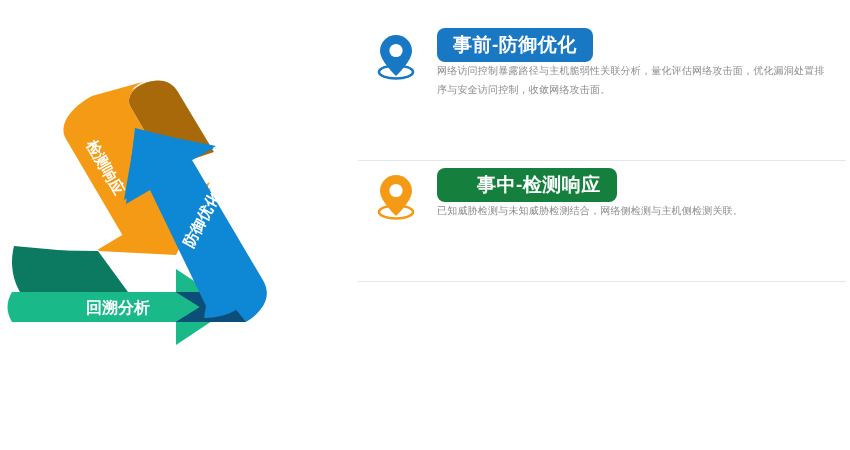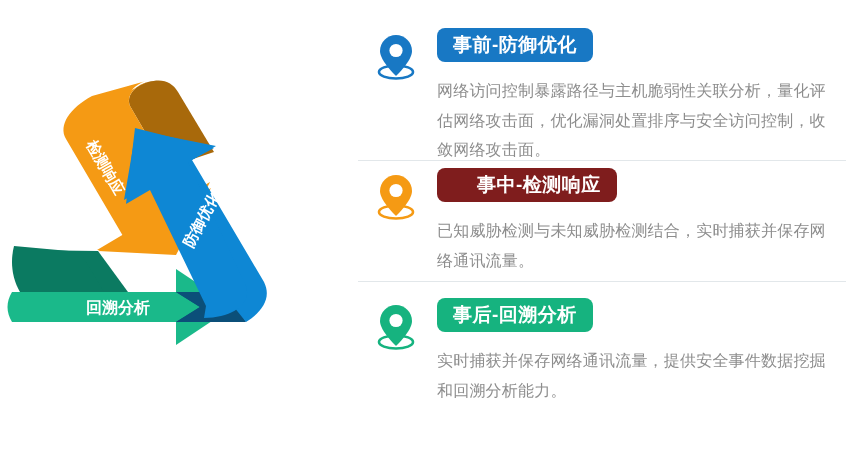--- a/index.html
+++ b/index.html
@@ -42,27 +42,26 @@
     color:#ffffff;
     font-size:19px;
     font-weight:bold;
     letter-spacing:.5px;
     padding:7px 16px 8px 16px;
     line-height:1;
     white-space:nowrap;
     border-radius:8px;
   }
   .badge-blue{background:#1878c4;}
-  .badge-orange{background:#7f1d1d;padding-left:40px;}
+  .badge-orange{background:#15803d;padding-left:40px;}
   .badge-green{background:#16b37f;}
 
   .desc{
-    margin-top:14px;
     color:#8d8d8d;
-    font-size:16px;
+    font-size:10px;
     line-height:1.85;
     width:392px;
     letter-spacing:.2px;
   }
 
   .divider{
     position:absolute;left:3px;width:488px;height:1px;
     background:#e2e7ea;
   }
   .divider-1{top:160px;}
@@ -121,32 +120,19 @@
     <div class="stage stage-2">
       <div class="pin-wrap">
         <svg width="44" height="50" viewBox="0 0 44 50">
           <ellipse cx="22" cy="40" rx="17" ry="6.5" fill="none" stroke="#f59a14" stroke-width="2.6"></ellipse>
           <path d="M22 3 C13.2 3 6 10.2 6 19 C6 29 22 44 22 44 C22 44 38 29 38 19 C38 10.2 30.8 3 22 3 Z" fill="#f59a14"></path>
           <circle cx="22" cy="18.5" r="6.6" fill="#ffffff"></circle>
         </svg>
       </div>
       <div class="stage-body">
         <div class="badge badge-orange">事中-检测响应</div>
-        <div class="desc">已知威胁检测与未知威胁检测结合，实时捕获并保存网络通讯流量。</div>
+        <div class="desc">已知威胁检测与未知威胁检测结合，网络侧检测与主机侧检测关联。</div>
       </div>
     </div>
 
-    <div class="stage stage-3">
-      <div class="pin-wrap">
-        <svg width="44" height="50" viewBox="0 0 44 50">
-          <ellipse cx="22" cy="40" rx="17" ry="6.5" fill="none" stroke="#16b37f" stroke-width="2.6"></ellipse>
-          <path d="M22 3 C13.2 3 6 10.2 6 19 C6 29 22 44 22 44 C22 44 38 29 38 19 C38 10.2 30.8 3 22 3 Z" fill="#16b37f"></path>
-          <circle cx="22" cy="18.5" r="6.6" fill="#ffffff"></circle>
-        </svg>
-      </div>
-      <div class="stage-body">
-        <div class="badge badge-green">事后-回溯分析</div>
-        <div class="desc">实时捕获并保存网络通讯流量，提供安全事件数据挖掘和回溯分析能力。</div>
-      </div>
-    </div>
 
   </div>
 </div>
 
 </body></html>

